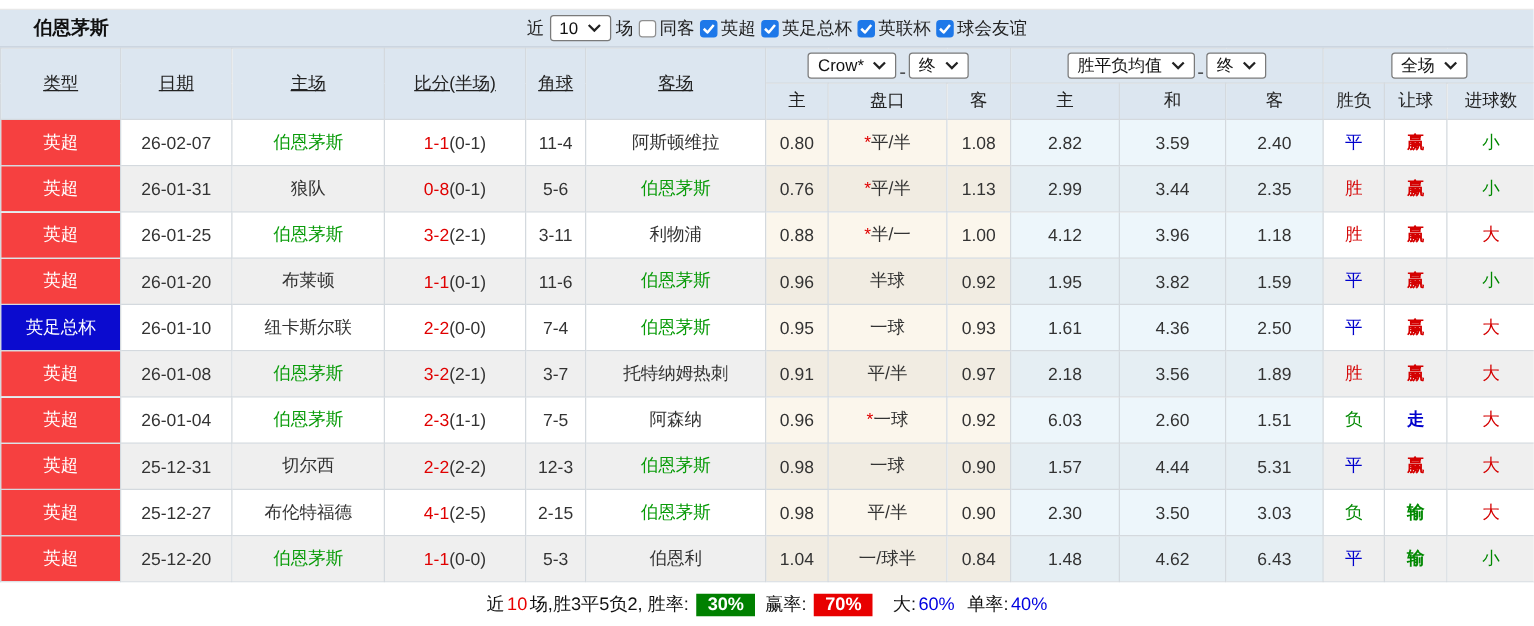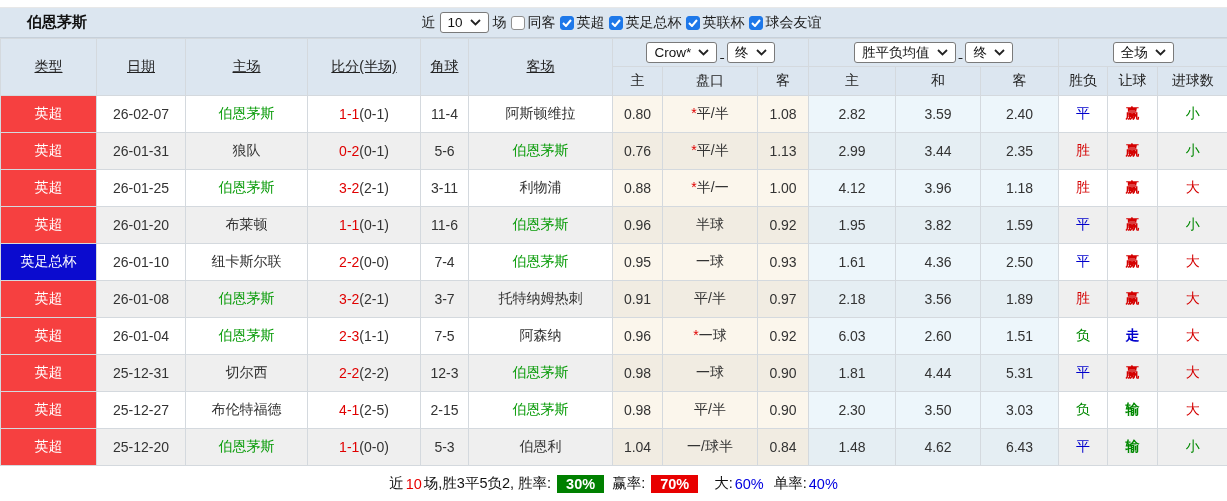--- a/index.html
+++ b/index.html
@@ -218,21 +218,21 @@
     <td class="c-avg">3.59</td>
     <td class="c-avg">2.40</td>
     <td class="c-blue">平</td>
     <td class="bold c-red">赢</td>
     <td class="c-green">小</td>
   </tr>
         <tr>
     <td class="t-red">英超</td>
     <td>26-01-31</td>
     <td>狼队</td>
-    <td><span class="ft">0-2</span><span class="ht">(0-1)</span></td>
+    <td><span class="ft">0-8</span><span class="ht">(0-1)</span></td>
     <td>5-6</td>
     <td class="team-green">伯恩茅斯</td>
     <td class="c-crow">0.76</td>
     <td class="c-crow"><span class="star">*</span><span>平/半</span></td>
     <td class="c-crow">1.13</td>
     <td class="c-avg">2.99</td>
     <td class="c-avg">3.44</td>
     <td class="c-avg">2.35</td>
     <td class="c-red">胜</td>
     <td class="bold c-red">赢</td>
@@ -326,21 +326,21 @@
         <tr>
     <td class="t-red">英超</td>
     <td>25-12-31</td>
     <td>切尔西</td>
     <td><span class="ft">2-2</span><span class="ht">(2-2)</span></td>
     <td>12-3</td>
     <td class="team-green">伯恩茅斯</td>
     <td class="c-crow">0.98</td>
     <td class="c-crow"><span class="star"></span><span>一球</span></td>
     <td class="c-crow">0.90</td>
-    <td class="c-avg">1.81</td>
+    <td class="c-avg">1.57</td>
     <td class="c-avg">4.44</td>
     <td class="c-avg">5.31</td>
     <td class="c-blue">平</td>
     <td class="bold c-red">赢</td>
     <td class="c-red">大</td>
   </tr>
         <tr>
     <td class="t-red">英超</td>
     <td>25-12-27</td>
     <td>布伦特福德</td>

